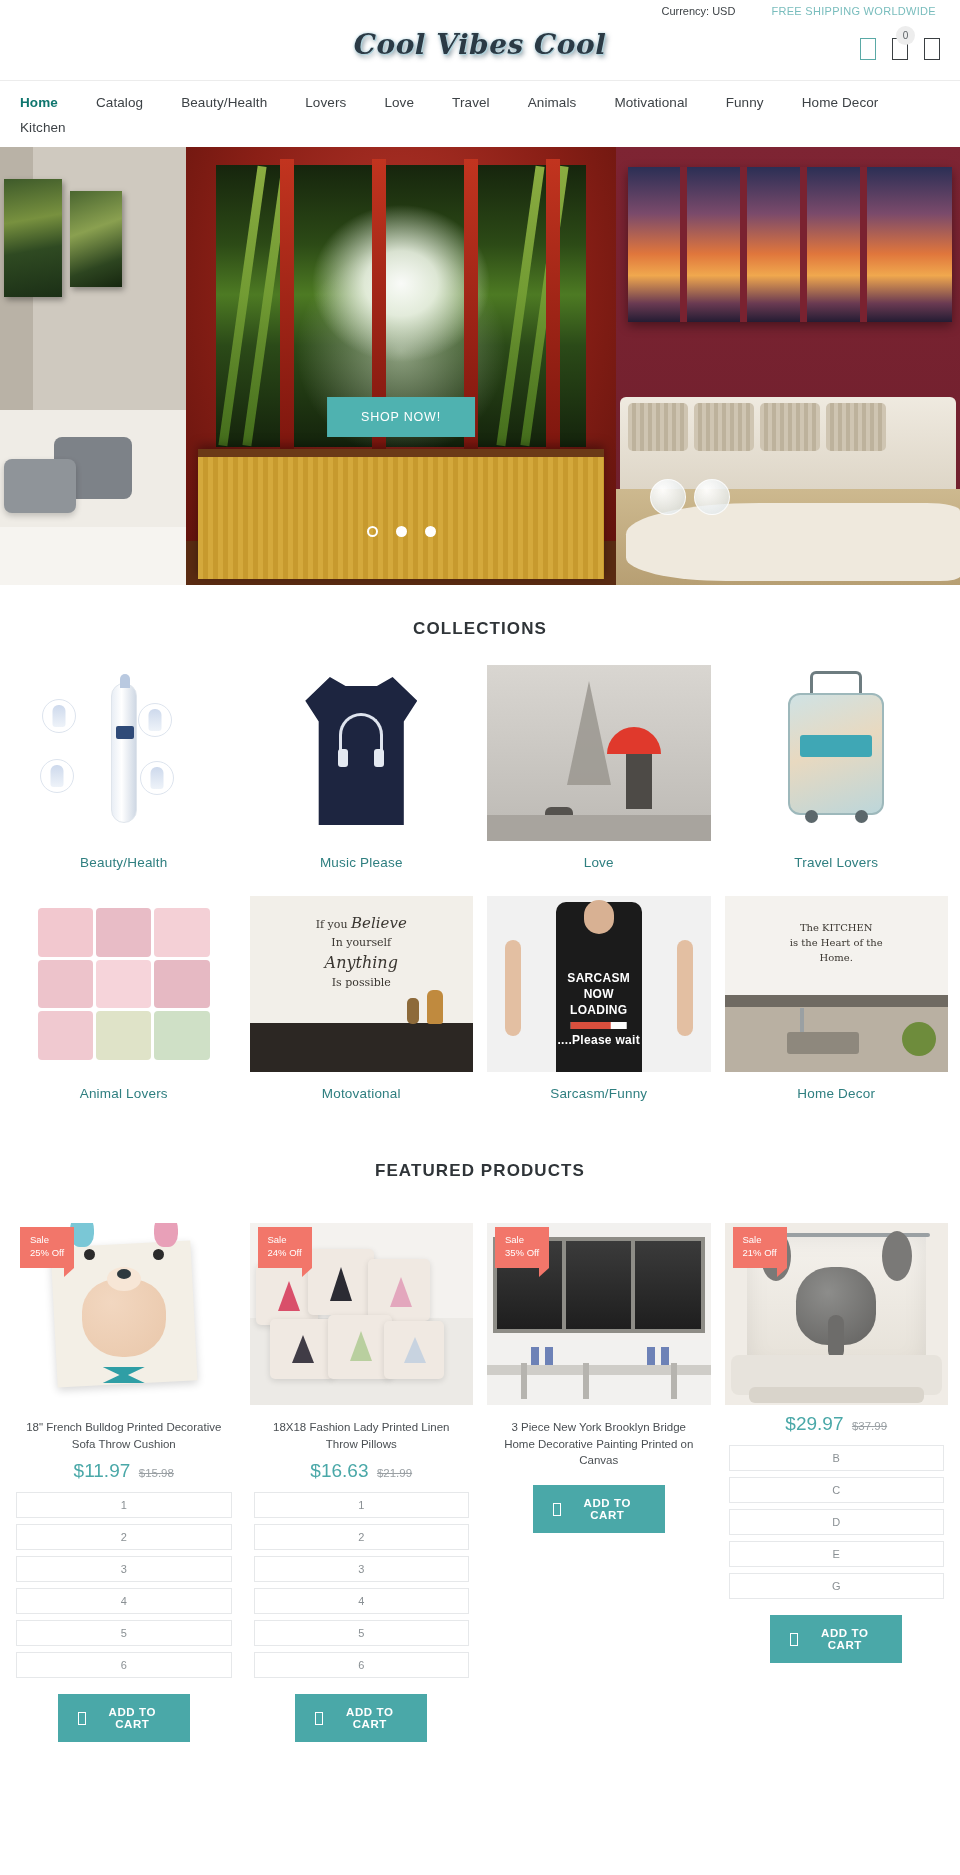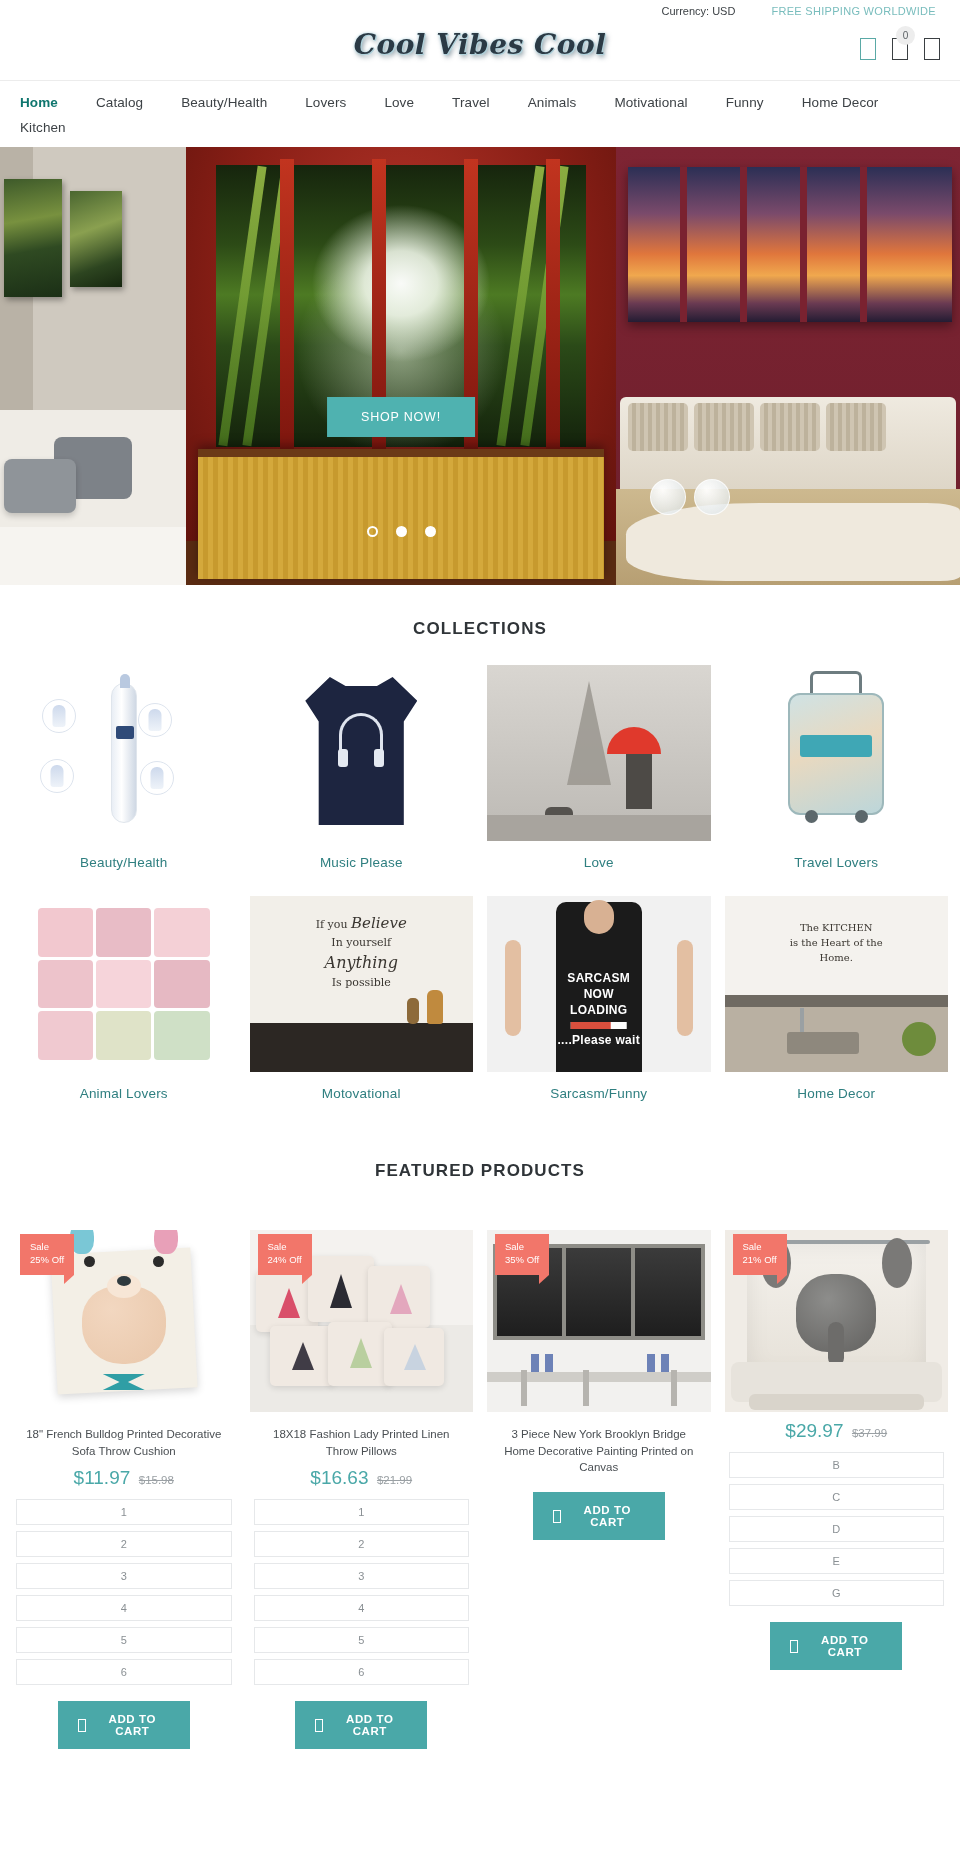--- a/index.html
+++ b/index.html
@@ -387,21 +387,20 @@
   .t-kitchen .faucet { position:absolute; left:34%; bottom:38px; width:4px; height:26px; background:#9aa0a3; }
   .t-kitchen .plant { position:absolute; right:12px; bottom:16px; width:34px; height:34px;
     background:#6e8c3c; border-radius:50%; }
 
   
   .pgrid {
     display:grid;
     grid-template-columns: repeat(4, 1fr);
     gap: 0 14px;
     padding: 16px 12px;
-    margin-top: 7px;
   }
   .pcard { position:relative; text-align:center; }
   .pimg-wrap { position:relative; height:182px; overflow:hidden; cursor:pointer; }
   .sale-badge {
     position:absolute; left:8px; top:4px; z-index:4;
     background:#f2766a; color:#fff;
     font-size: 9.5px; line-height:1.35;
     padding: 7px 10px 8px 10px;
     text-align:left;
   }

